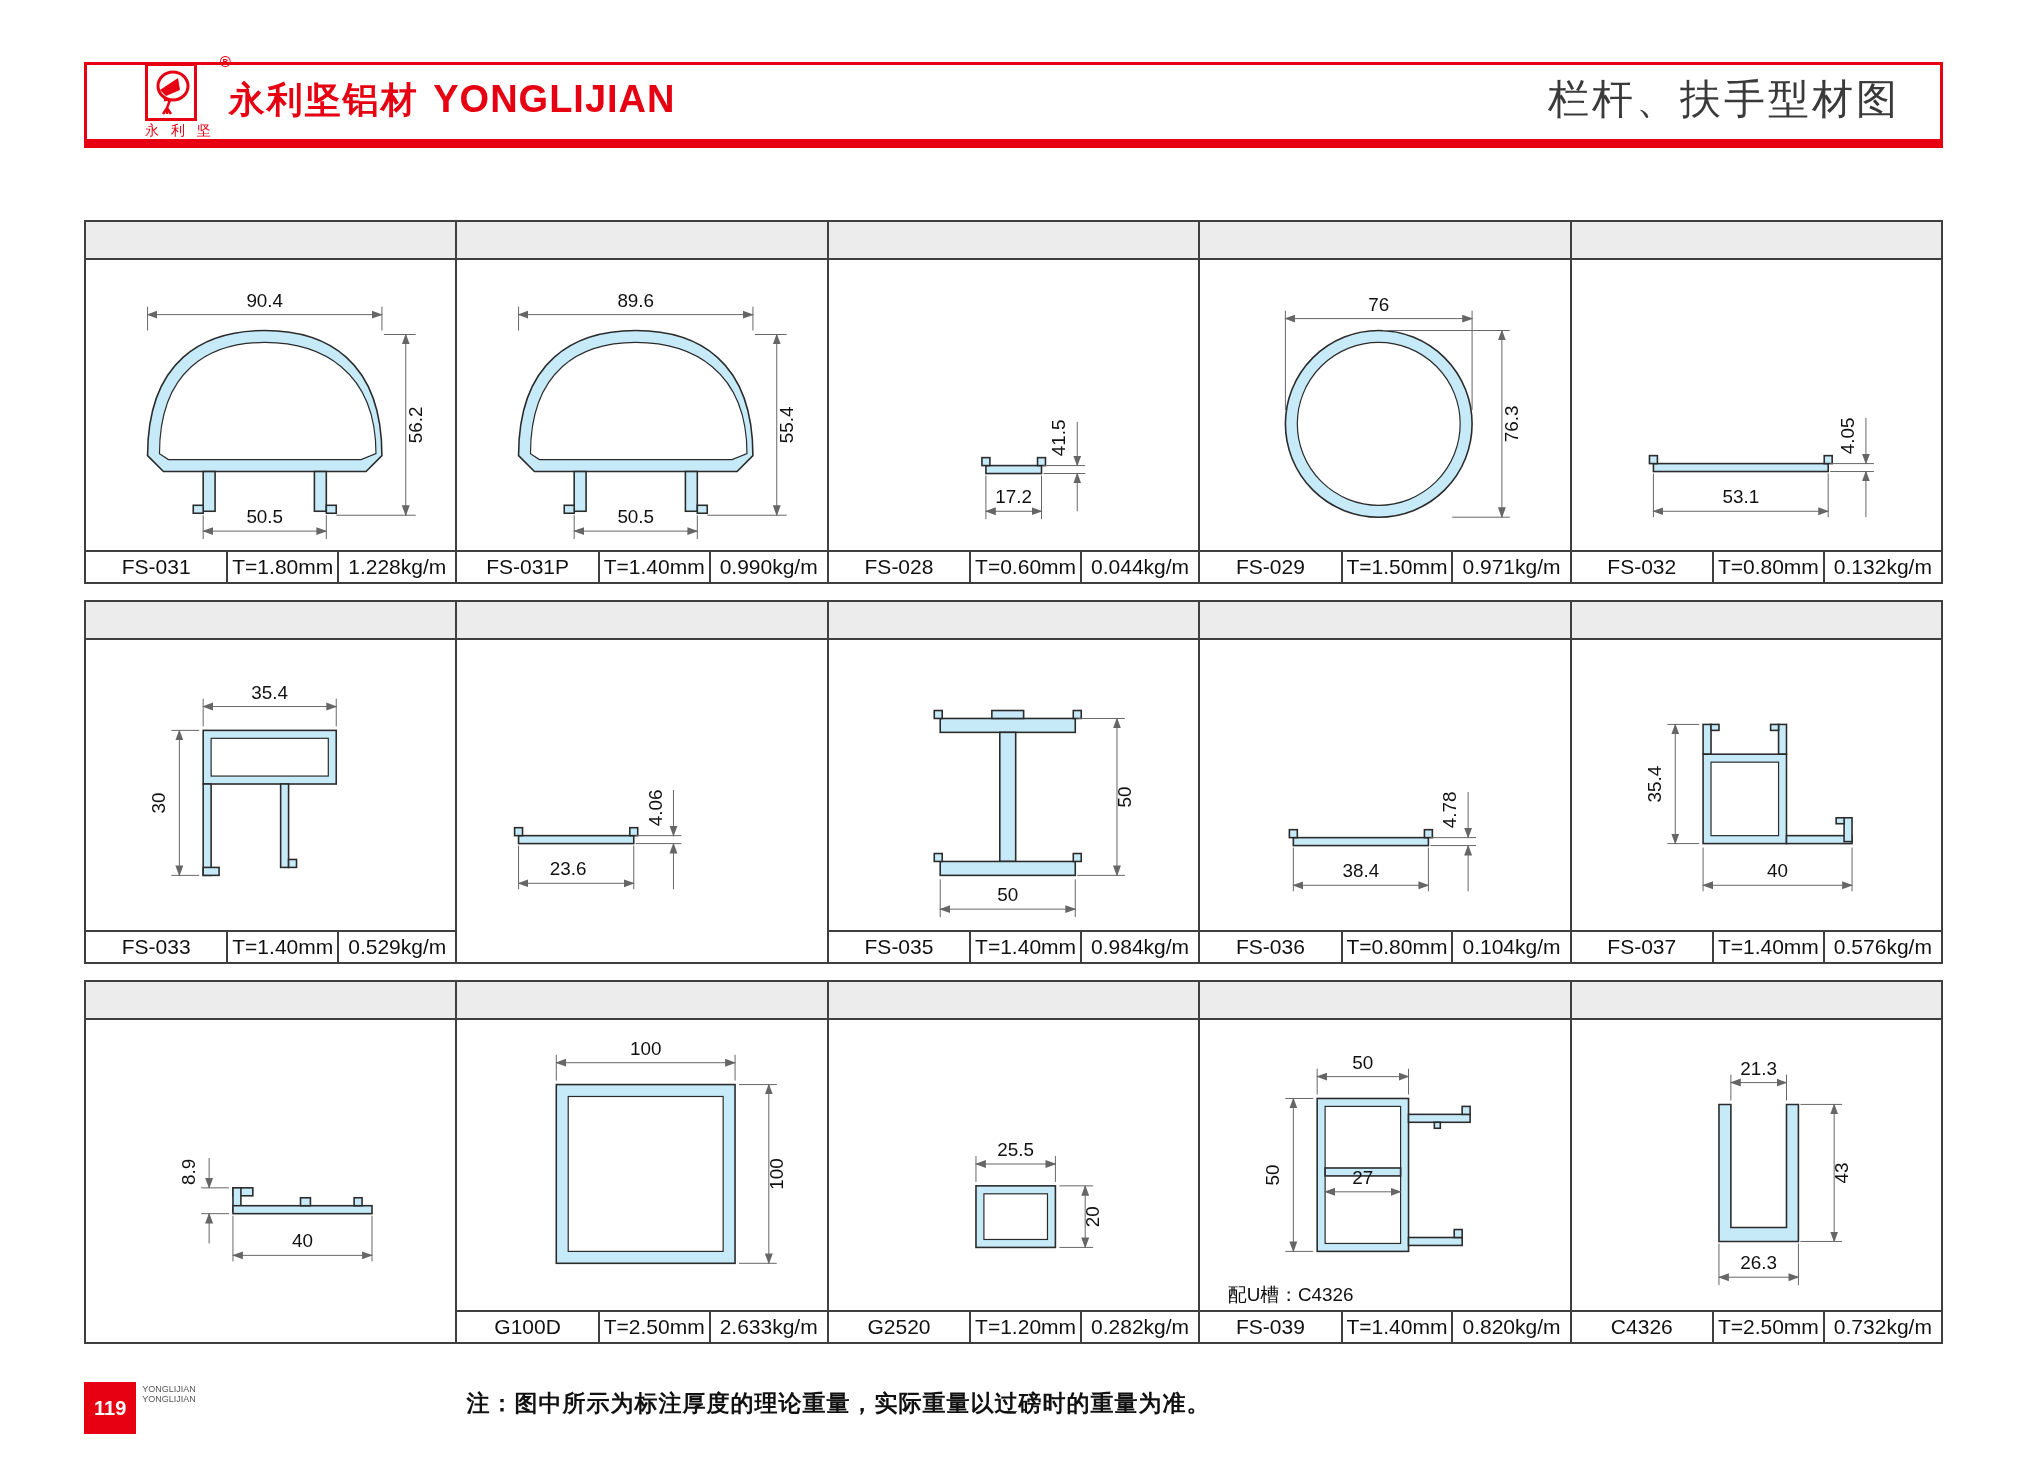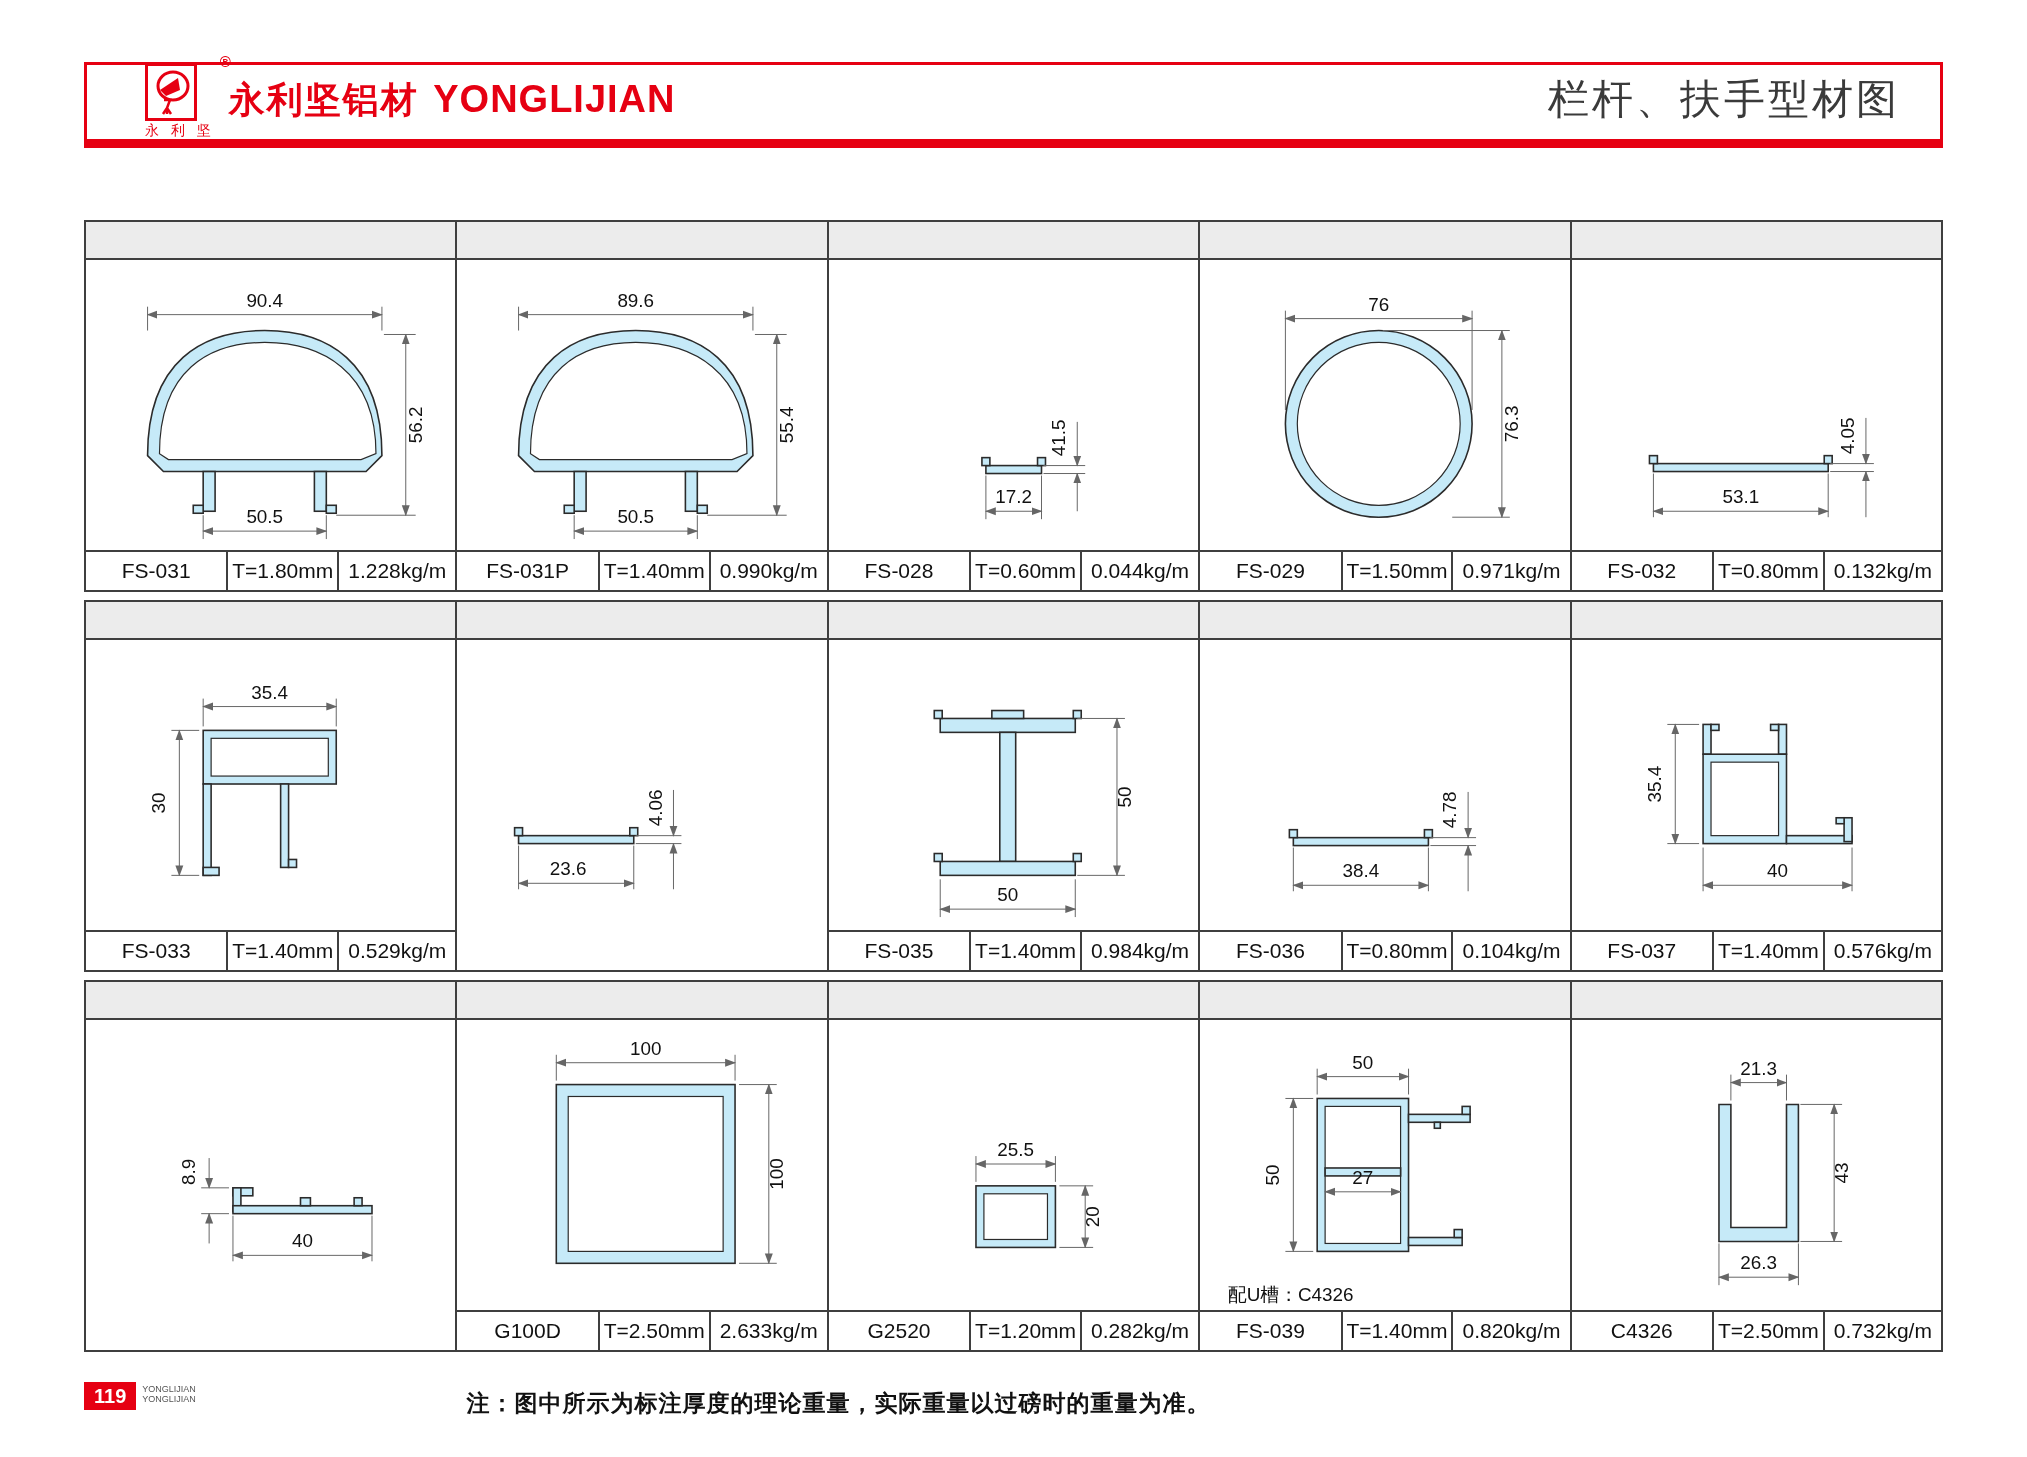--- a/index.html
+++ b/index.html
@@ -24,36 +24,36 @@
   .title-en{font-size:26px;color:#222}
 
   
   .block{position:absolute;left:84px;width:1859px;border:2px solid var(--ln);display:flex;background:#fff}
   .b1{top:220px}.b2{top:600px}.b3{top:980px}
   .gcol{flex:1 1 0;display:flex;flex-direction:column;min-width:0}
   .gcol + .gcol{border-left:2px solid var(--ln)}
   .strip{height:38px;background:#ececec;border-bottom:2px solid var(--ln)}
   .draw{height:290px;background:#fff}
   .draw svg{display:block;width:100%;height:100%}
-  .lrow{height:40px;border-top:2px solid var(--ln);display:flex;align-items:stretch;font-size:21px}
+  .lrow{height:32px;border-top:2px solid var(--ln);display:flex;align-items:stretch;font-size:21px}
   .lrow span{display:flex;align-items:center;justify-content:center;white-space:nowrap}
   .lmodel{width:38%}
   .lthick{width:30%;border-left:2px solid var(--ln)}
   .lweight{width:32%;border-left:2px solid var(--ln)}
 
   
   .pf{fill:var(--fillb);stroke:var(--stk);stroke-width:1.6}
   .pw{fill:#fff;stroke:var(--stk);stroke-width:1.2}
   .ext,.dml{stroke:var(--dim);stroke-width:1;fill:none}
   .dt{font-size:19px;fill:#111;text-anchor:middle;font-family:"Liberation Sans",sans-serif}
   .nt{font-size:19px;fill:#111;text-anchor:start;font-family:"Liberation Sans",sans-serif}
 
   
   .foot{position:absolute;left:84px;top:1382px;display:flex;align-items:flex-start;gap:6px}
-  .pagebadge{background:var(--red);color:#fff;font-weight:bold;font-size:20px;padding:2px 10px;line-height:24px}
+  .pagebadge{background:var(--red);color:#fff;font-weight:bold;font-size:20px;padding:14px 10px;line-height:24px}
   .foot-brand{font-size:9px;color:#555;line-height:1.15;padding-top:2px}
   .note{position:absolute;left:0;width:1677px;top:1388px;text-align:center;font-size:23px;color:#111;font-weight:600;letter-spacing:1px}
 </style>
 </head>
 <body>
 
 <div class="page">
 
   <svg width="0" height="0" style="position:absolute" aria-hidden="true">
     <defs>

